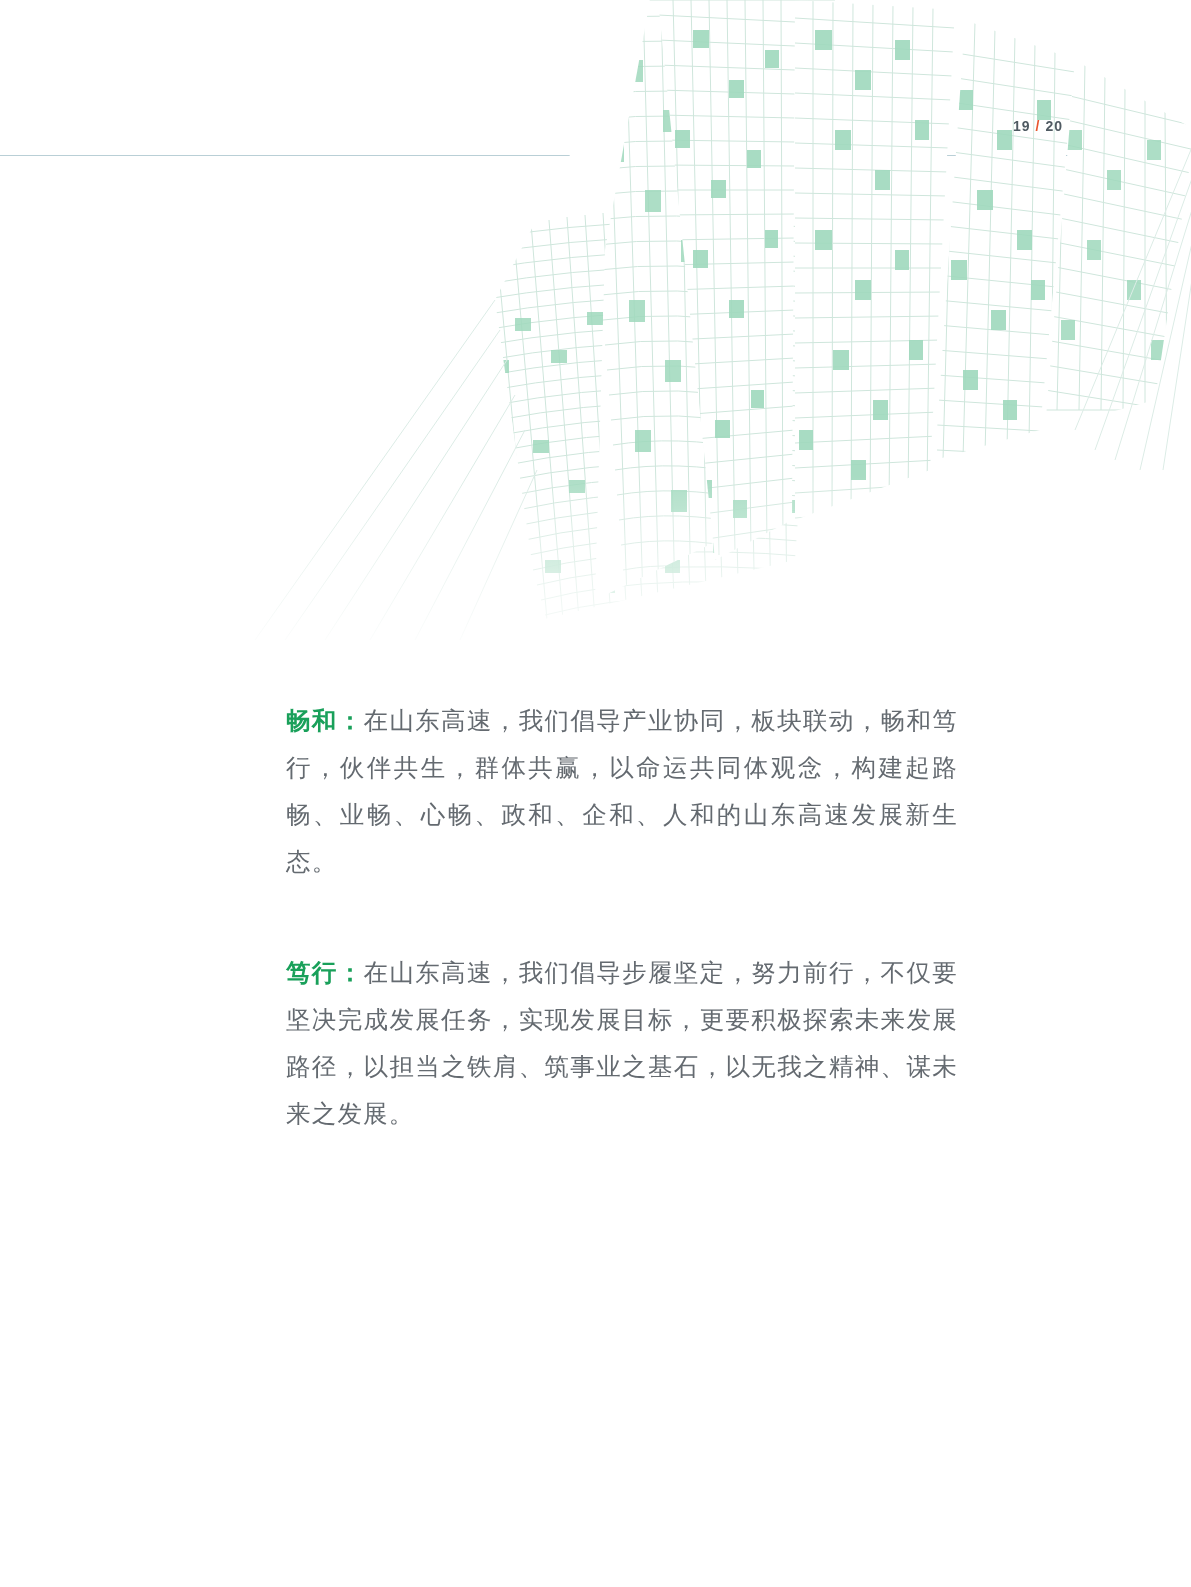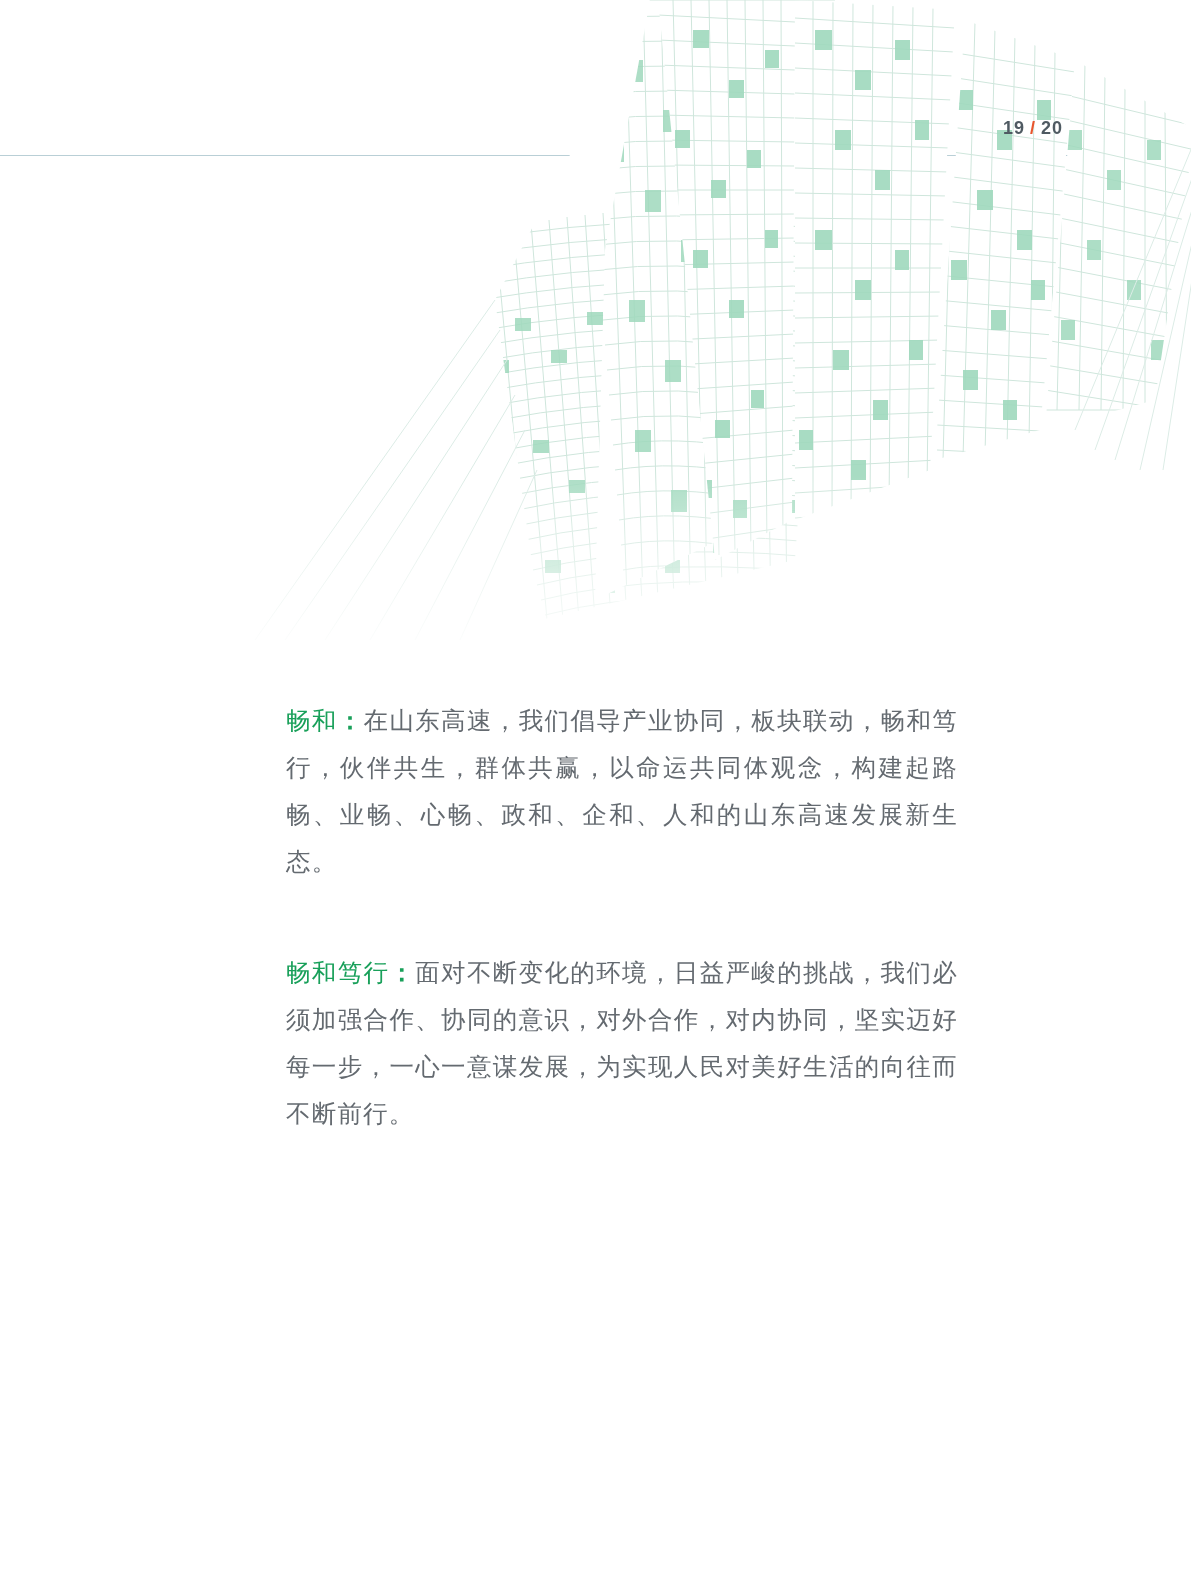--- a/index.html
+++ b/index.html
@@ -22,21 +22,21 @@
     left: 0;
     top: 155px;
     width: 1191px;
     height: 1px;
     background: #b9cfd6;
   }
   .page-number {
     position: absolute;
     right: 128px;
     top: 118px;
-    font-size: 18px;
+    font-size: 14px;
     letter-spacing: 1px;
     font-weight: bold;
     color: #4f5a62;
     white-space: nowrap;
     z-index: 5;
   }
   .page-number .sep {
     color: #e8552e;
     margin: 0 5px;
     font-weight: bold;
@@ -70,21 +70,21 @@
     margin-bottom: 64px;
     font-size: 24.5px;
     line-height: 47px;
     letter-spacing: 1.2px;
     text-align: justify;
     color: #646a70;
   }
   .para:last-child { margin-bottom: 0; }
   .para .lead {
     color: #19a05a;
-    font-weight: normal;
+    font-weight: bold;
   }
   .para .lead-colon {
     color: #19a05a;
     font-weight: bold;
   }
 </style>
 </head>
 <body>
 
 <div class="header-rule"></div>
@@ -465,18 +465,18 @@
   <rect x="0" y="0" width="1000" height="660" fill="url(#fadeDown)"></rect>
 </svg>
 </div>
 
 <div class="content">
 
   <p class="para">
     <span class="lead">畅和</span><span class="lead-colon">：</span><span>在山东高速，我们倡导产业协同，板块联动，畅和笃行，伙伴共生，群体共赢，以命运共同体观念，构建起路畅、业畅、心畅、政和、企和、人和的山东高速发展新生态。</span>
   </p>
 
-
   <p class="para">
-    <span class="lead">畅和笃行</span><span class="lead-colon">：</span><span>面对不断变化的环境，日益严峻的挑战，我们必须加强合作、协同的意识，对外合作，对内协同，坚实迈好每一步，一心一意谋发展，为实现人民对美好生活的向往而不断前行。</span>
+    <span class="lead">笃行</span><span class="lead-colon">：</span><span>在山东高速，我们倡导步履坚定，努力前行，不仅要坚决完成发展任务，实现发展目标，更要积极探索未来发展路径，以担当之铁肩、筑事业之基石，以无我之精神、谋未来之发展。</span>
   </p>
 
+
 </div>
 
 </body></html>

